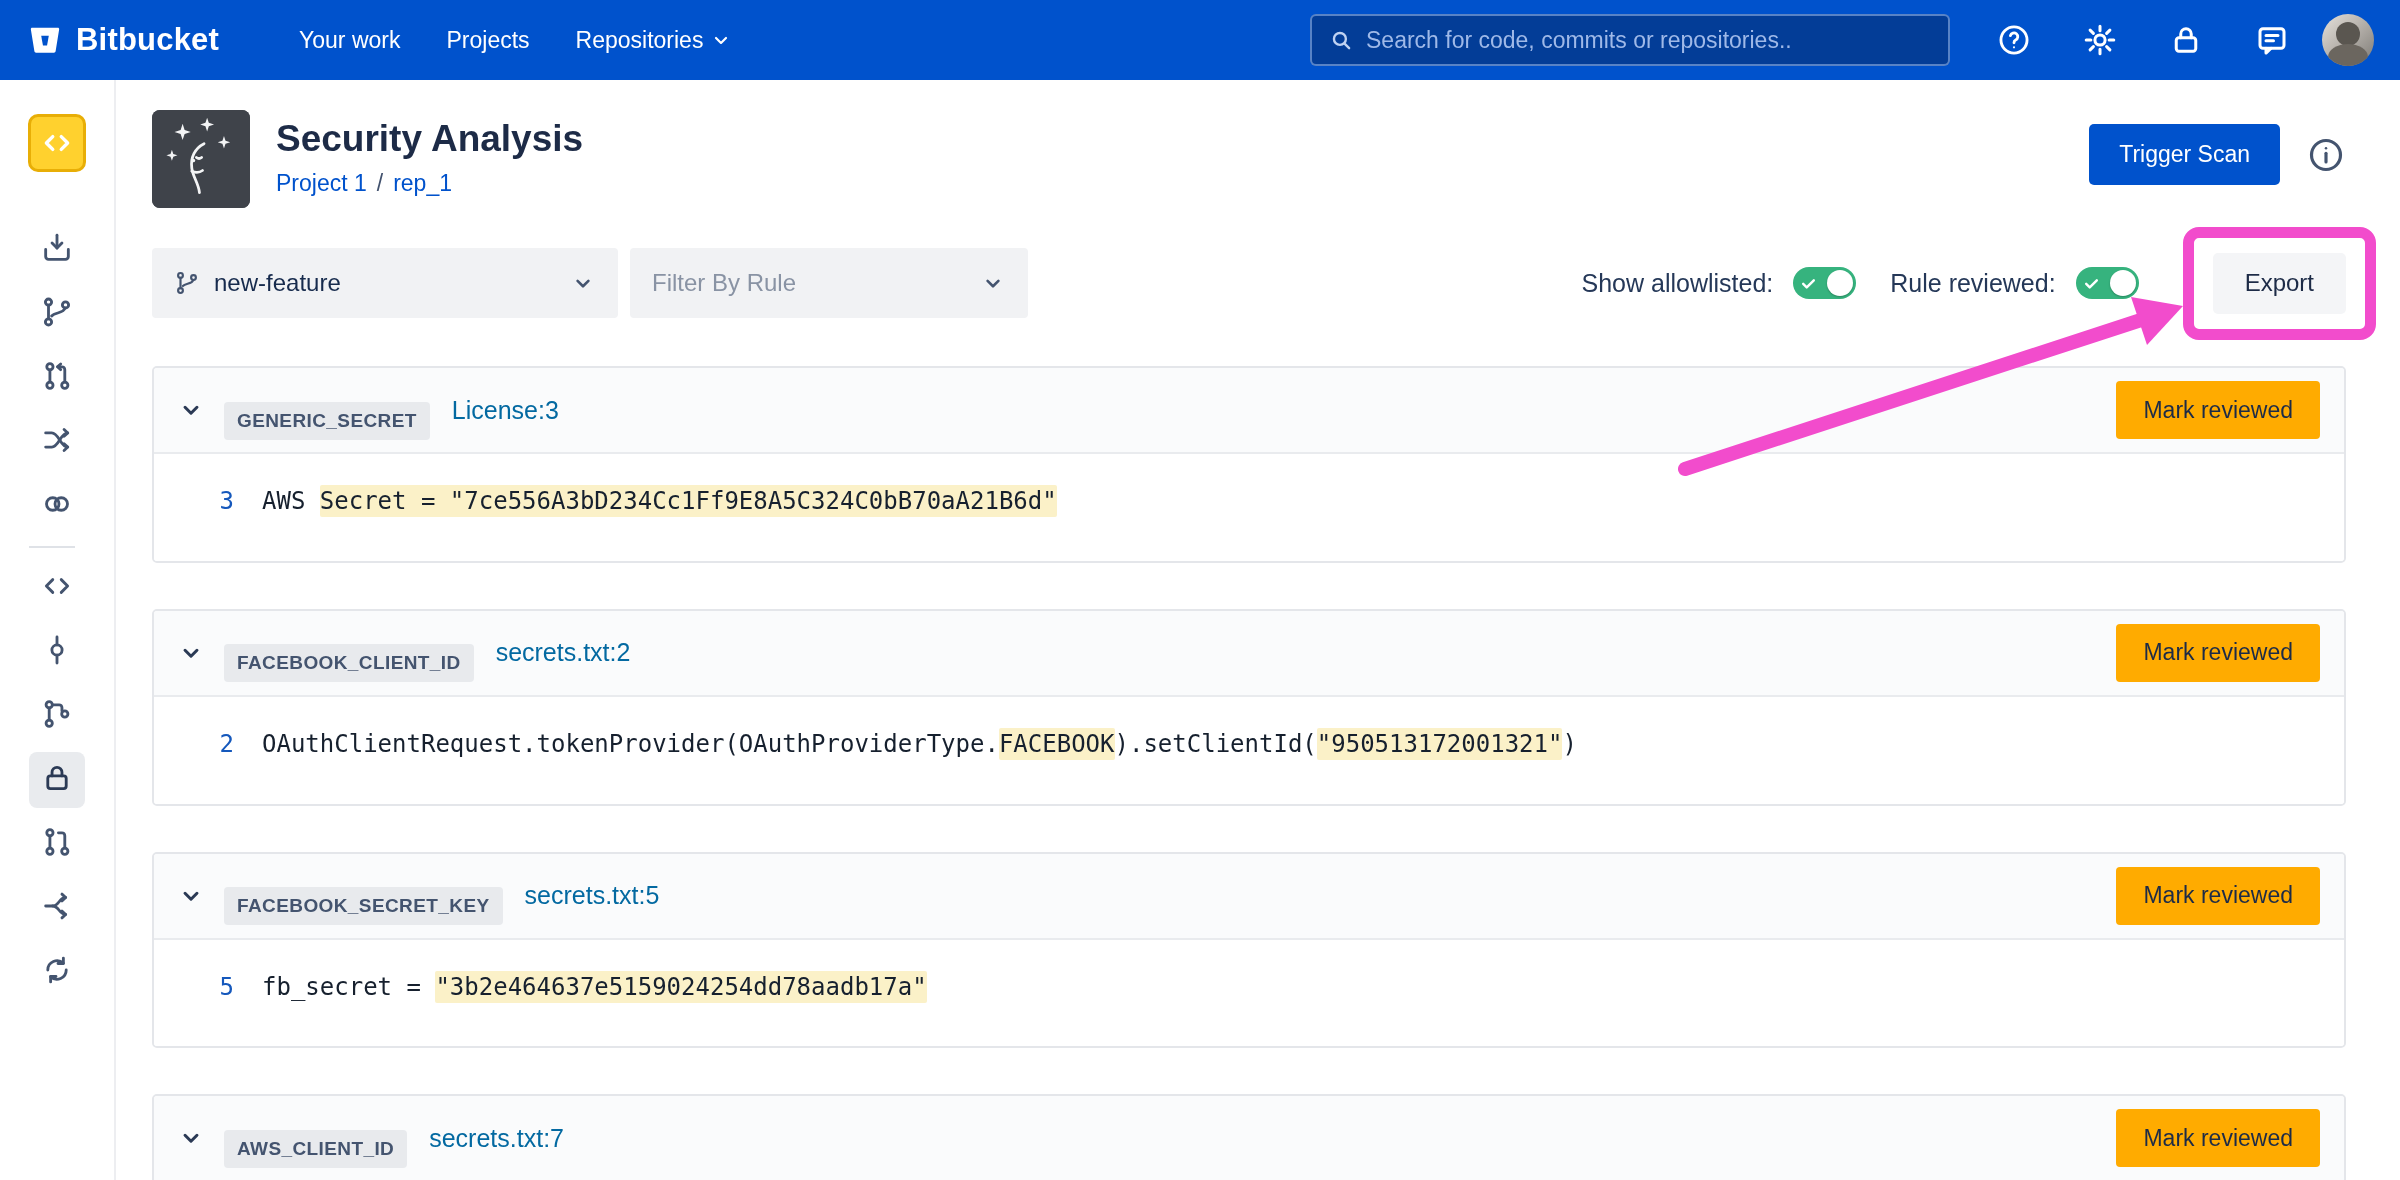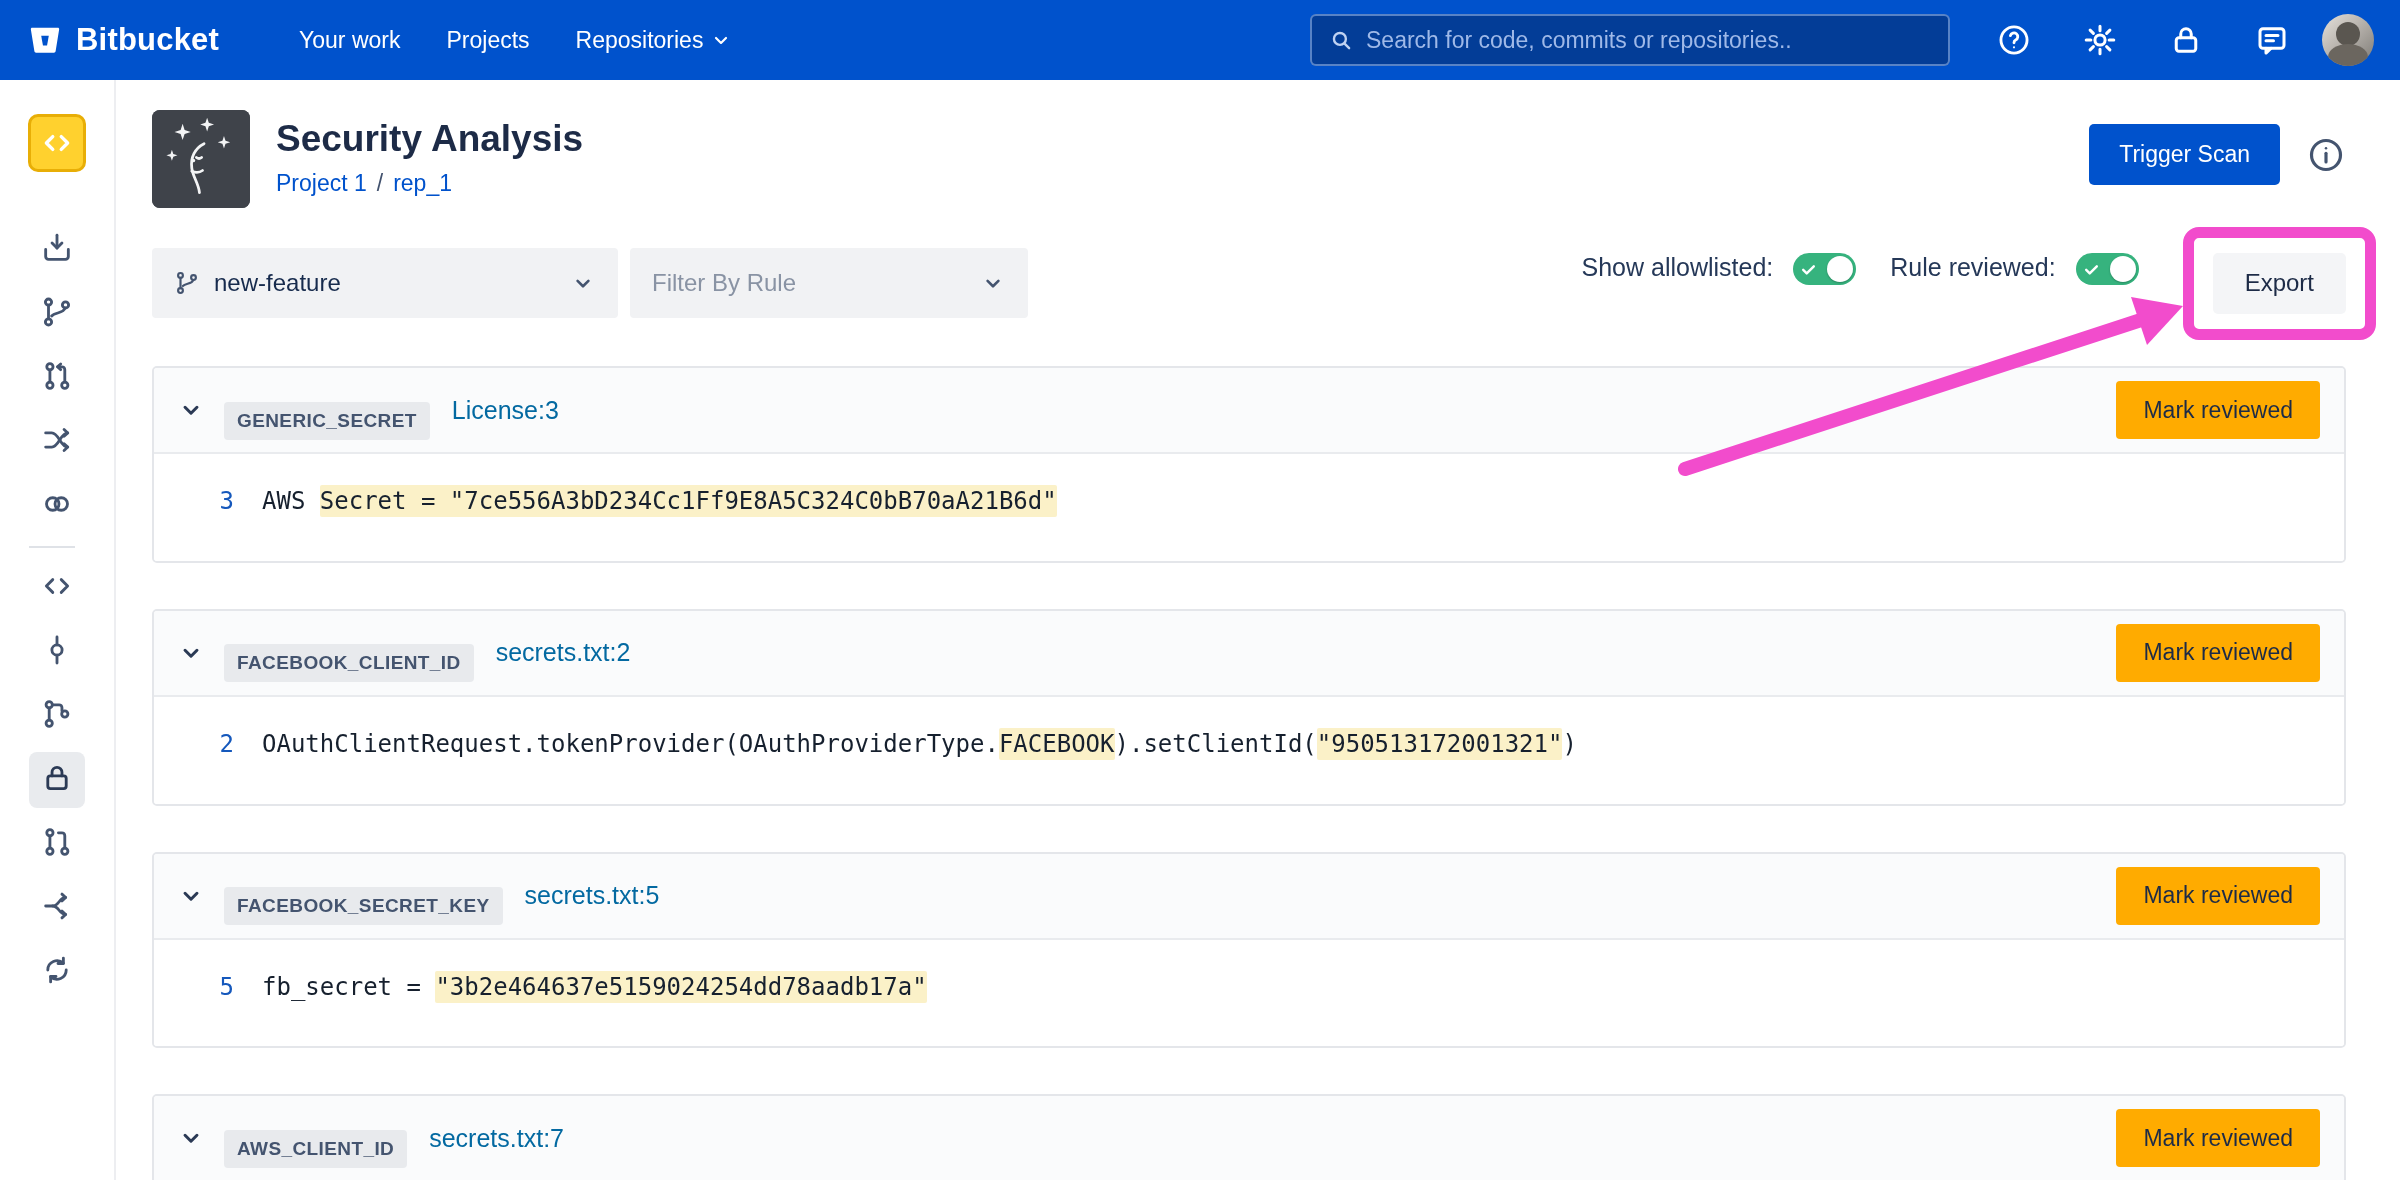--- a/index.html
+++ b/index.html
@@ -55,21 +55,21 @@
   .info-ico svg{width:40px;height:40px;}
 
   
   .filter-bar{display:flex; align-items:center; margin-top:40px;}
   .select{height:70px; background:#F1F2F4; border-radius:4px; display:flex; align-items:center; padding:0 22px; gap:14px; cursor:pointer;}
   .select.branch{width:466px;}
   .select.rule{width:398px; margin-left:12px; color:#8993A4;}
   .select .lbl{font-size:24px; font-weight:500; flex:1; white-space:nowrap; overflow:hidden;}
   .select.rule .lbl{font-weight:400; color:#8993A4;}
   .select svg{width:26px;height:26px;color:#44546F;flex:none;}
-  .toggles{margin-left:auto; display:flex; align-items:flex-start; gap:20px;}
+  .toggles{margin-left:auto; display:flex; align-items:center; gap:20px;}
   .tg-label{font-size:25px; font-weight:500; color:#253858; white-space:nowrap;}
   .toggle{width:63px;height:32px;border-radius:16px;background:#B3BAC5;position:relative;cursor:pointer;flex:none;margin-right:14px;}
   .toggle.on{background:var(--green);}
   .toggle .knob{position:absolute;top:3px;right:3px;width:26px;height:26px;border-radius:50%;background:#fff;box-shadow:0 1px 2px rgba(0,0,0,.25);}
   .toggle svg{position:absolute;left:7px;top:8px;width:17px;height:17px;color:#fff;}
   .export-wrap{position:relative; margin-left:40px;}
   .btn-subtle{background:#F4F5F7; color:#1D2B47; border:none; border-radius:5px; height:61px; padding:0 32px; font-size:24px; font-weight:500; font-family:"Liberation Sans",sans-serif; cursor:pointer;}
   .ann-box{position:absolute; left:-30px; right:-30px; top:-26px; bottom:-26px; border:11px solid var(--pink); border-radius:16px; pointer-events:none; z-index:6;}
   .ann-arrow{position:absolute; left:-560px; top:14px; width:580px; height:240px; overflow:visible; pointer-events:none; z-index:6;}
 

